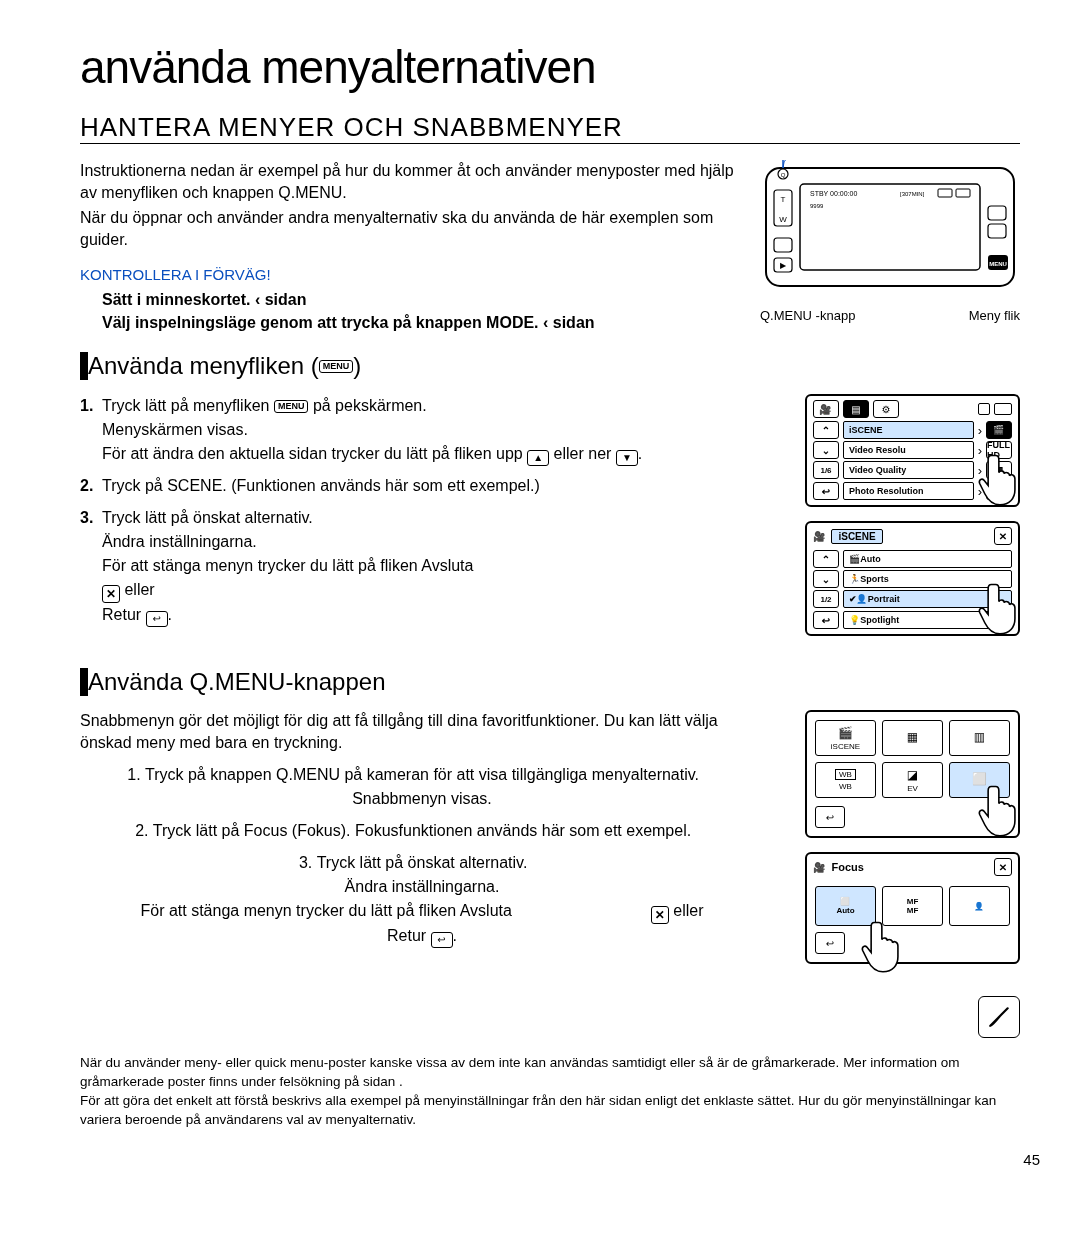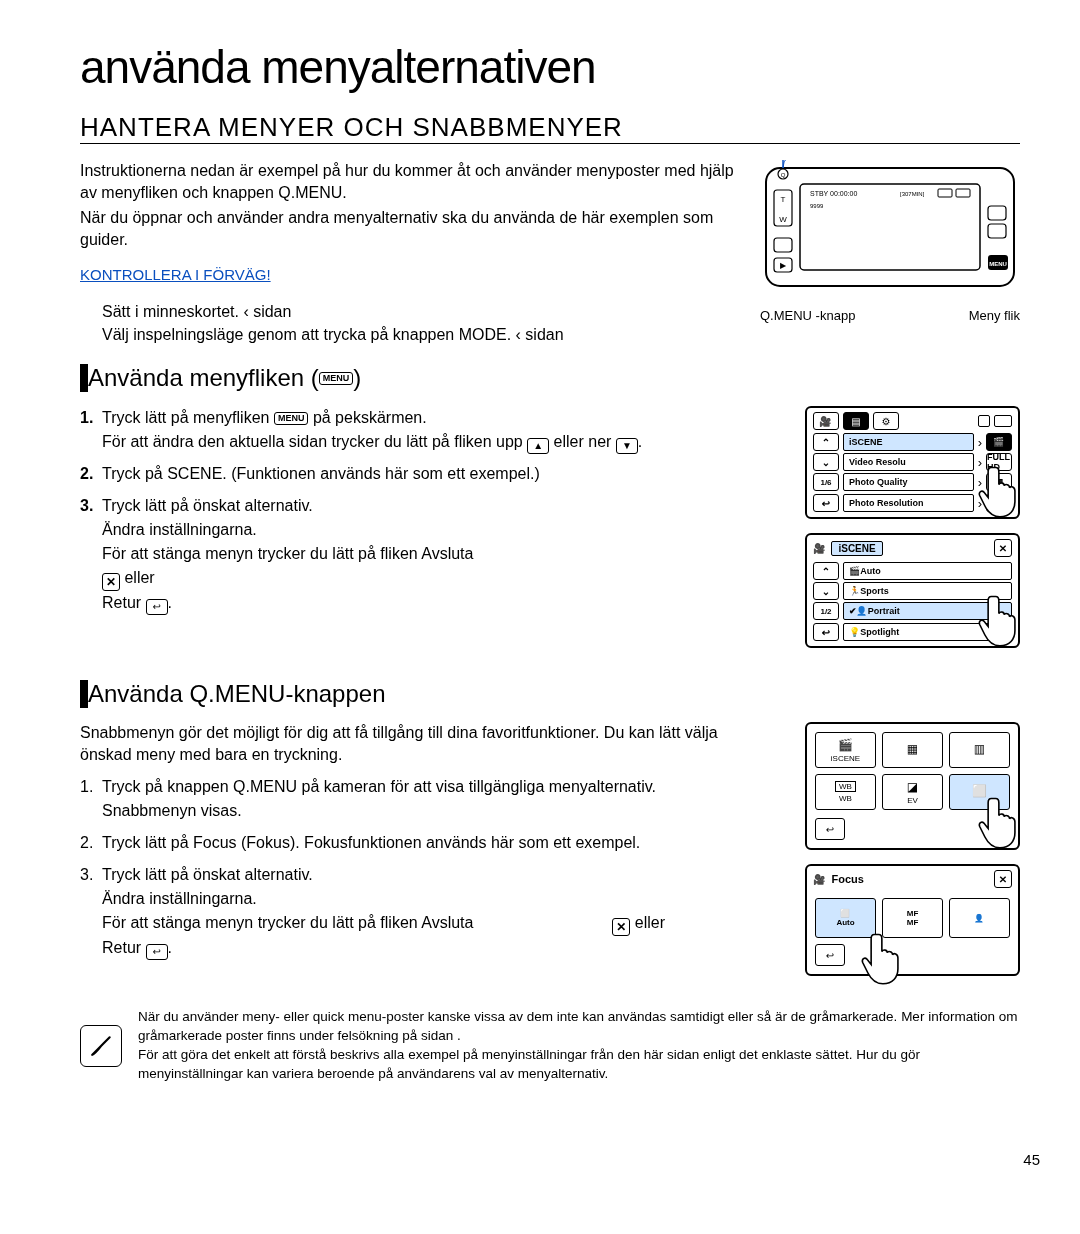--- a/index.html
+++ b/index.html
@@ -22,26 +22,25 @@
     font-size: 26px;
     font-weight: 400;
     letter-spacing: 1px;
     border-bottom: 1px solid #000;
     margin-bottom: 16px;
   }
   .body-text { font-size: 16px; line-height: 1.35; margin-bottom: 4px; }
   .precheck {
     color: #0a4fbf;
     font-size: 15px;
-    text-decoration: underline;
     margin-top: 12px;
-    margin-bottom: 18px;
+    margin-bottom: 6px;
     display: inline-block;
   }
-  .indent-list { padding-left: 22px; font-size: 16px; line-height: 1.4; }
+  .indent-list { padding-left: 22px; font-size: 16px; line-height: 1.4; font-weight: bold; }
   .subheading {
     display: flex;
     align-items: center;
     font-size: 24px;
     font-weight: 400;
     margin: 18px 0 14px 0;
   }
   .subheading .bar {
     width: 8px; height: 28px; background: #000;
   }
@@ -106,21 +105,21 @@
   .hand svg { width:100%; height:100%; }
   .qmenu-grid { display:grid;grid-template-columns:repeat(3,1fr);gap:6px;padding:8px; }
   .qmenu-cell { height:36px;border:1.2px solid #000;border-radius:3px;display:flex;flex-direction:column;align-items:center;justify-content:center;font-size:8px;gap:2px; }
   .qmenu-cell .ic { font-size:12px; }
   .qmenu-cell.sel { background:#cfe6ff; }
   .qmenu-ret { padding:0 8px 8px 8px; }
   .qmenu-ret .b { width:30px;height:22px;border:1.2px solid #000;border-radius:3px;display:flex;align-items:center;justify-content:center; }
   .focus-screen .opts { display:flex;gap:6px;padding:6px 8px; }
   .focus-screen .opt { flex:1;height:40px;border:1.2px solid #000;border-radius:3px;display:flex;flex-direction:column;align-items:center;justify-content:center;font-size:8px;font-weight:700; }
   .focus-screen .opt.sel { background:#cfe6ff; }
-  .note-row { display:flex; gap:16px; margin-top:18px; align-items:center; }
+  .note-row { display:flex; gap:16px; margin-top:18px; align-items:flex-end;flex-direction:column; }
   .note-icon { width:42px;height:42px;border:1.5px solid #000;border-radius:6px;display:flex;align-items:center;justify-content:center; }
   .note-icon svg { width:26px;height:26px; }
   .note-text { flex:1; font-size:13.5px; line-height:1.4; }
   .page-num { position:absolute; right:40px; bottom:66px; font-size:15px; }
   .ol2 { list-style:none; font-size:16px; line-height:1.5; }
   .ol2 > li { margin-bottom:8px; }
   .ol2 .num { display:inline-block; width:22px; }
   .chev { font-size:13px; }
 </style>
 </head>
@@ -177,20 +176,21 @@
   <span>)</span>
 </div>
 
 <div class="two-col">
   <div class="left-col">
     <ol class="steps">
       <li>
         <span class="num">1.</span><span>Tryck lätt på menyfliken</span>
         <span class="menu-badge">MENU</span>
         <span>på pekskärmen.</span>
+        <div class="sub">Menyskärmen visas.</div>
         <div class="sub">
           <span>För att ändra den aktuella sidan trycker du lätt på fliken upp</span>
           <span class="icon-box">▲</span>
           <span>eller ner</span>
           <span class="icon-box">▼</span>.
         </div>
       </li>
       <li>
         <span class="num">2.</span><span>Tryck på        SCENE.    (Funktionen används här som ett exempel.)</span>
       </li>
@@ -228,21 +228,21 @@
           <span class="r film">🎬</span>
         </div>
       <div class="ms-row">
           <span class="side">⌄</span>
           <span class="mid">Video Resolu</span>
           <span class="chev">›</span>
           <span class="r">FULL HD</span>
         </div>
       <div class="ms-row">
           <span class="side" style="font-size:8px;">1/6</span>
-          <span class="mid">Photo Quality</span>
+          <span class="mid">Video Quality</span>
           <span class="chev">›</span>
           <span class="r">▦</span>
         </div>
       <div class="ms-row ms-bottom">
           <span class="side">↩</span>
           <span class="mid">Photo Resolution</span>
           <span class="chev">›</span>
           <span class="r">5M</span>
         </div>
       <div class="hand">
@@ -284,21 +284,21 @@
 </div>
 
 <div class="subheading">
   <span class="bar"></span>
   <span>Använda Q.MENU-knappen</span>
 </div>
 
 <div class="two-col">
   <div class="left-col">
     <p class="body-text">Snabbmenyn gör det möjligt för dig att få tillgång till dina favoritfunktioner. Du kan lätt välja önskad meny med bara en tryckning.</p>
-    <ol class="ol2" style="margin-top:10px;">
+    <ol class="ol2" style="margin-top:10px;text-align:center;">
       <li>
         <span class="num">1.</span><span>Tryck på knappen Q.MENU på kameran för att visa tillgängliga menyalternativ.</span>
         <div class="sub">Snabbmenyn visas.</div>
       </li>
       <li>
         <span class="num">2.</span><span>Tryck lätt på       Focus (Fokus). Fokusfunktionen används här som ett exempel.</span>
       </li>
       <li>
         <span class="num">3.</span><span>Tryck lätt på önskat alternativ.</span>
         <div class="sub">Ändra inställningarna.</div>

